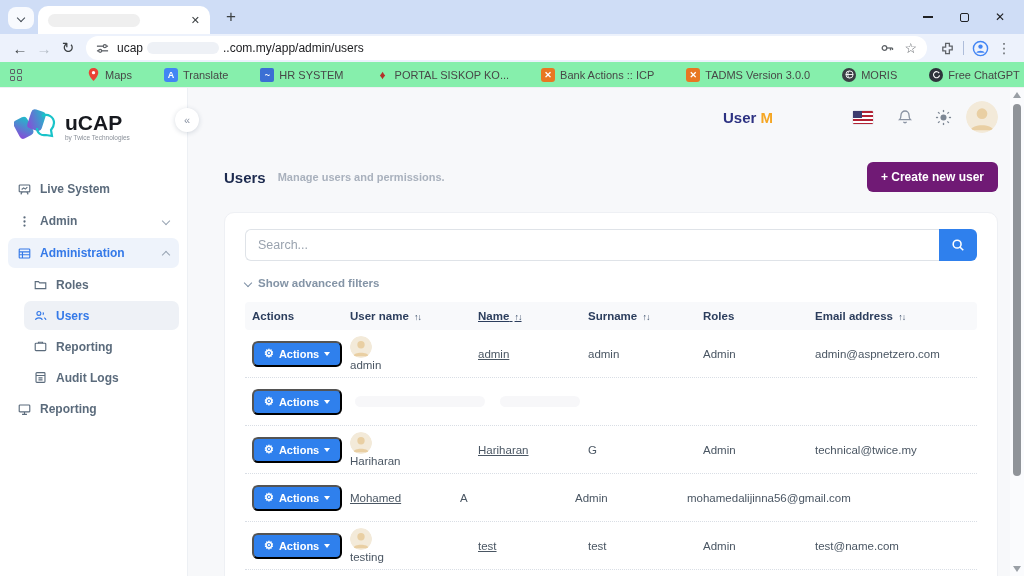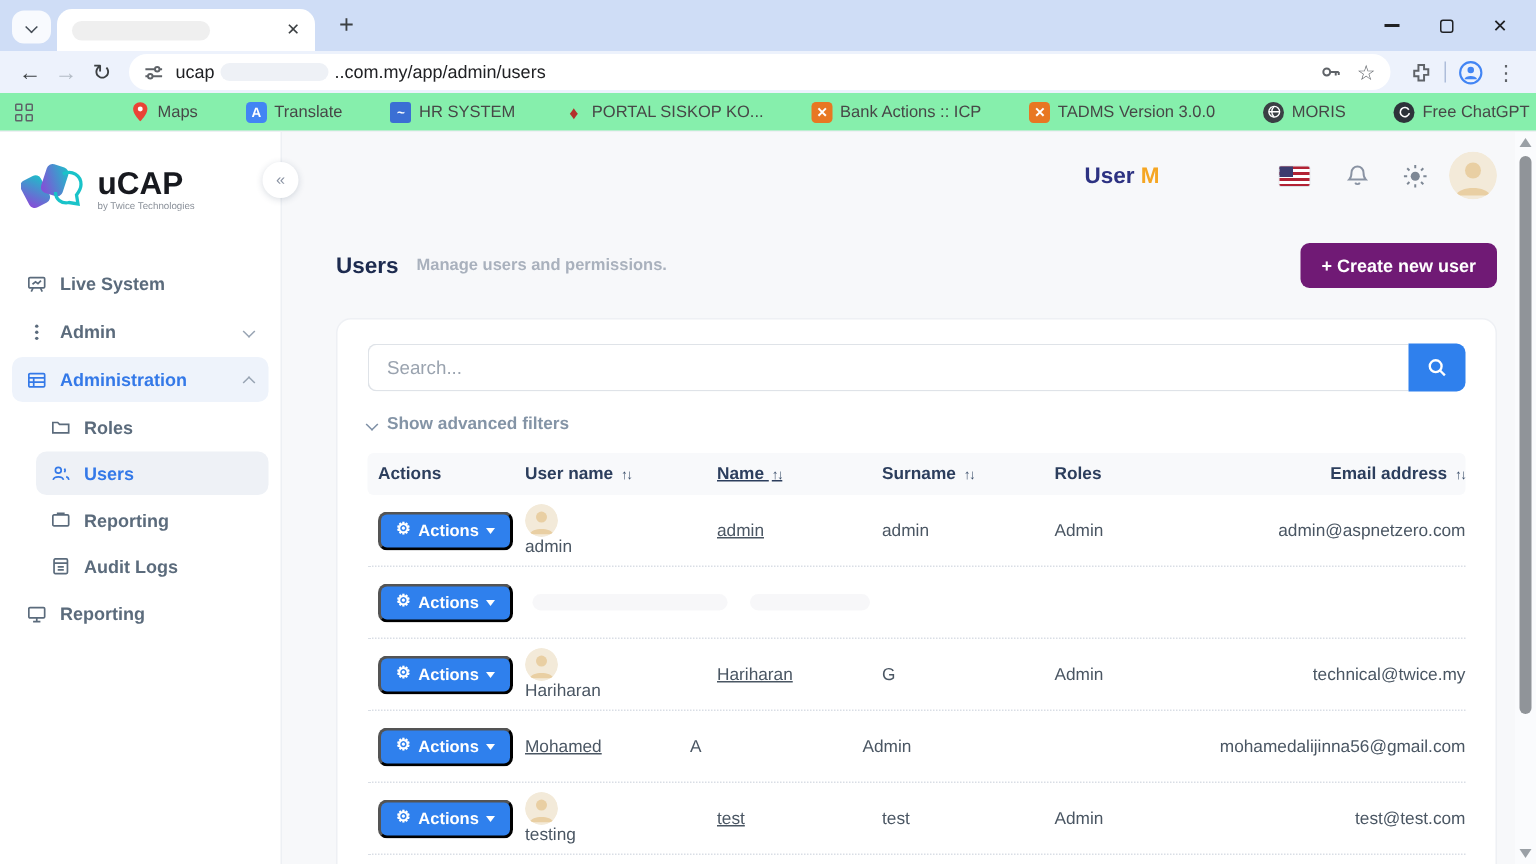--- a/index.html
+++ b/index.html
@@ -93,21 +93,21 @@
   .search-input::placeholder { color:#9aa3af; }
   .search-btn { width:38px; height:32px; background:#2f80ed; border:none; border-radius:0 6px 6px 0; display:flex; align-items:center; justify-content:center; }
   .filters { margin-top:16px; display:flex; align-items:center; gap:7px; font-size:11.5px; color:#8494a6; font-weight:600; }
 
   .thead { display:flex; background:#f8f9fb; height:28px; align-items:center; font-size:11.5px; font-weight:700; color:#2c3e5d; border-radius:4px; margin-top:13px; }
   .col-actions { width:100px; padding-left:7px; flex:none; }
   .col-user { width:128px; padding-left:5px; flex:none; }
   .col-name { width:110px; padding-left:5px; flex:none;text-decoration:underline; }
   .col-sur { width:115px; padding-left:5px; flex:none; }
   .col-roles { width:112px; padding-left:5px; flex:none; }
-  .col-email { flex:1; padding-left:5px;text-align:right; }
+  .col-email { flex:1; padding-left:5px; }
   .sort { font-size:9px; color:#3c4f6b; margin-left:2px; letter-spacing:-1px; }
 
   .trow { display:flex; align-items:center; height:48px; border-bottom:1px dotted #d9dee5; font-size:11.5px; color:#4a5663; position:relative; }
   .btn-actions { height:26px; display:flex; align-items:center; gap:5px; background:#2f80ed; color:#fff; font-weight:700; font-size:11px; border-radius:6px; padding:0 10px; }
   .btn-actions .caret { border-top-color:#fff; border-left-width:3.5px; border-right-width:3.5px; }
   .gear { font-size:11px; line-height:1; }
   .ucell { display:flex; flex-direction:column; align-items:flex-start; gap:1px; }
   .uavatar { width:22px; height:22px; border-radius:50%; overflow:hidden; }
   .redact-bar { position:absolute; background:#f3f4f6; opacity:.7; border-radius:6px; height:11px; }
 
@@ -495,21 +495,21 @@
                   <circle cx="12" cy="12" r="12" fill="#f3ead9"></circle>
                   <circle cx="12" cy="9.5" r="4" fill="#e9cfa3"></circle>
                   <path d="M3.5 22c1.2-5 15.8-5 17 0z" fill="#e9cfa3"></path>
                 </svg></span>
               <span>testing</span>
             </div>
           </div>
         <div class="col-name">test</div>
         <div class="col-sur">test</div>
         <div class="col-roles">Admin</div>
-        <div class="col-email">test@test.com</div>
+        <div class="col-email">test@name.com</div>
       </div>
     </div>
   </div>
 
   <div class="scrollbar">
     <span class="sb-arrow up"></span>
     <span class="sb-thumb"></span>
     <span class="sb-arrow down"></span>
   </div>
 </div>

